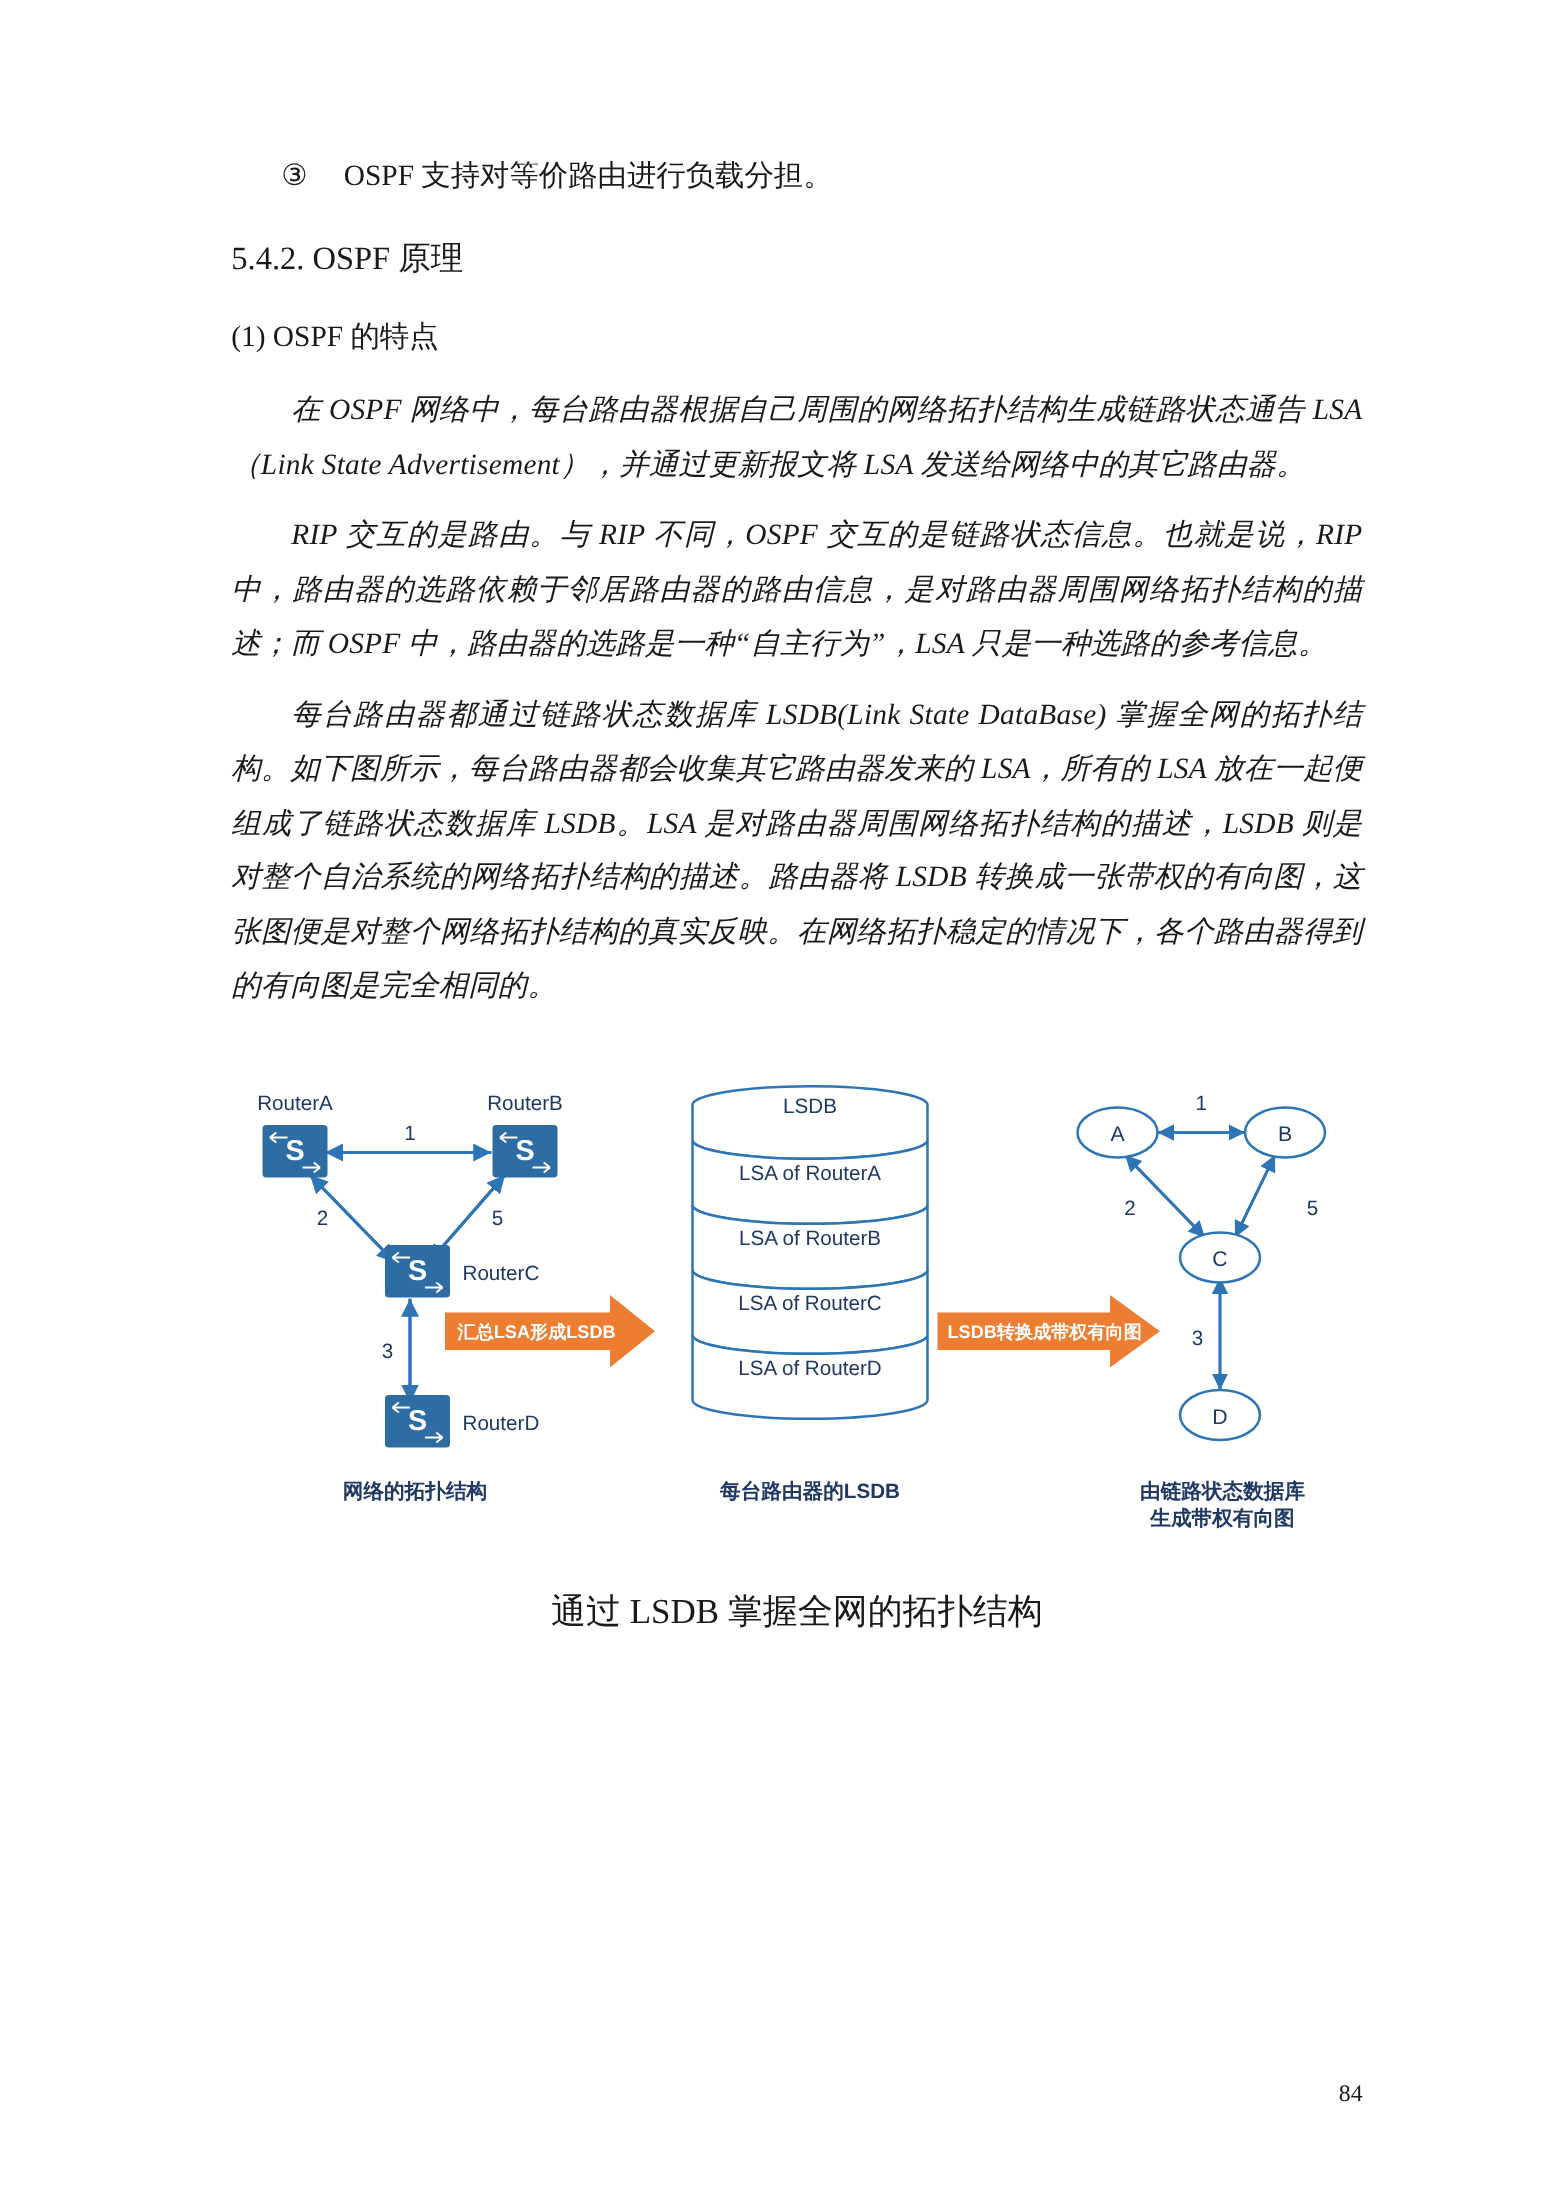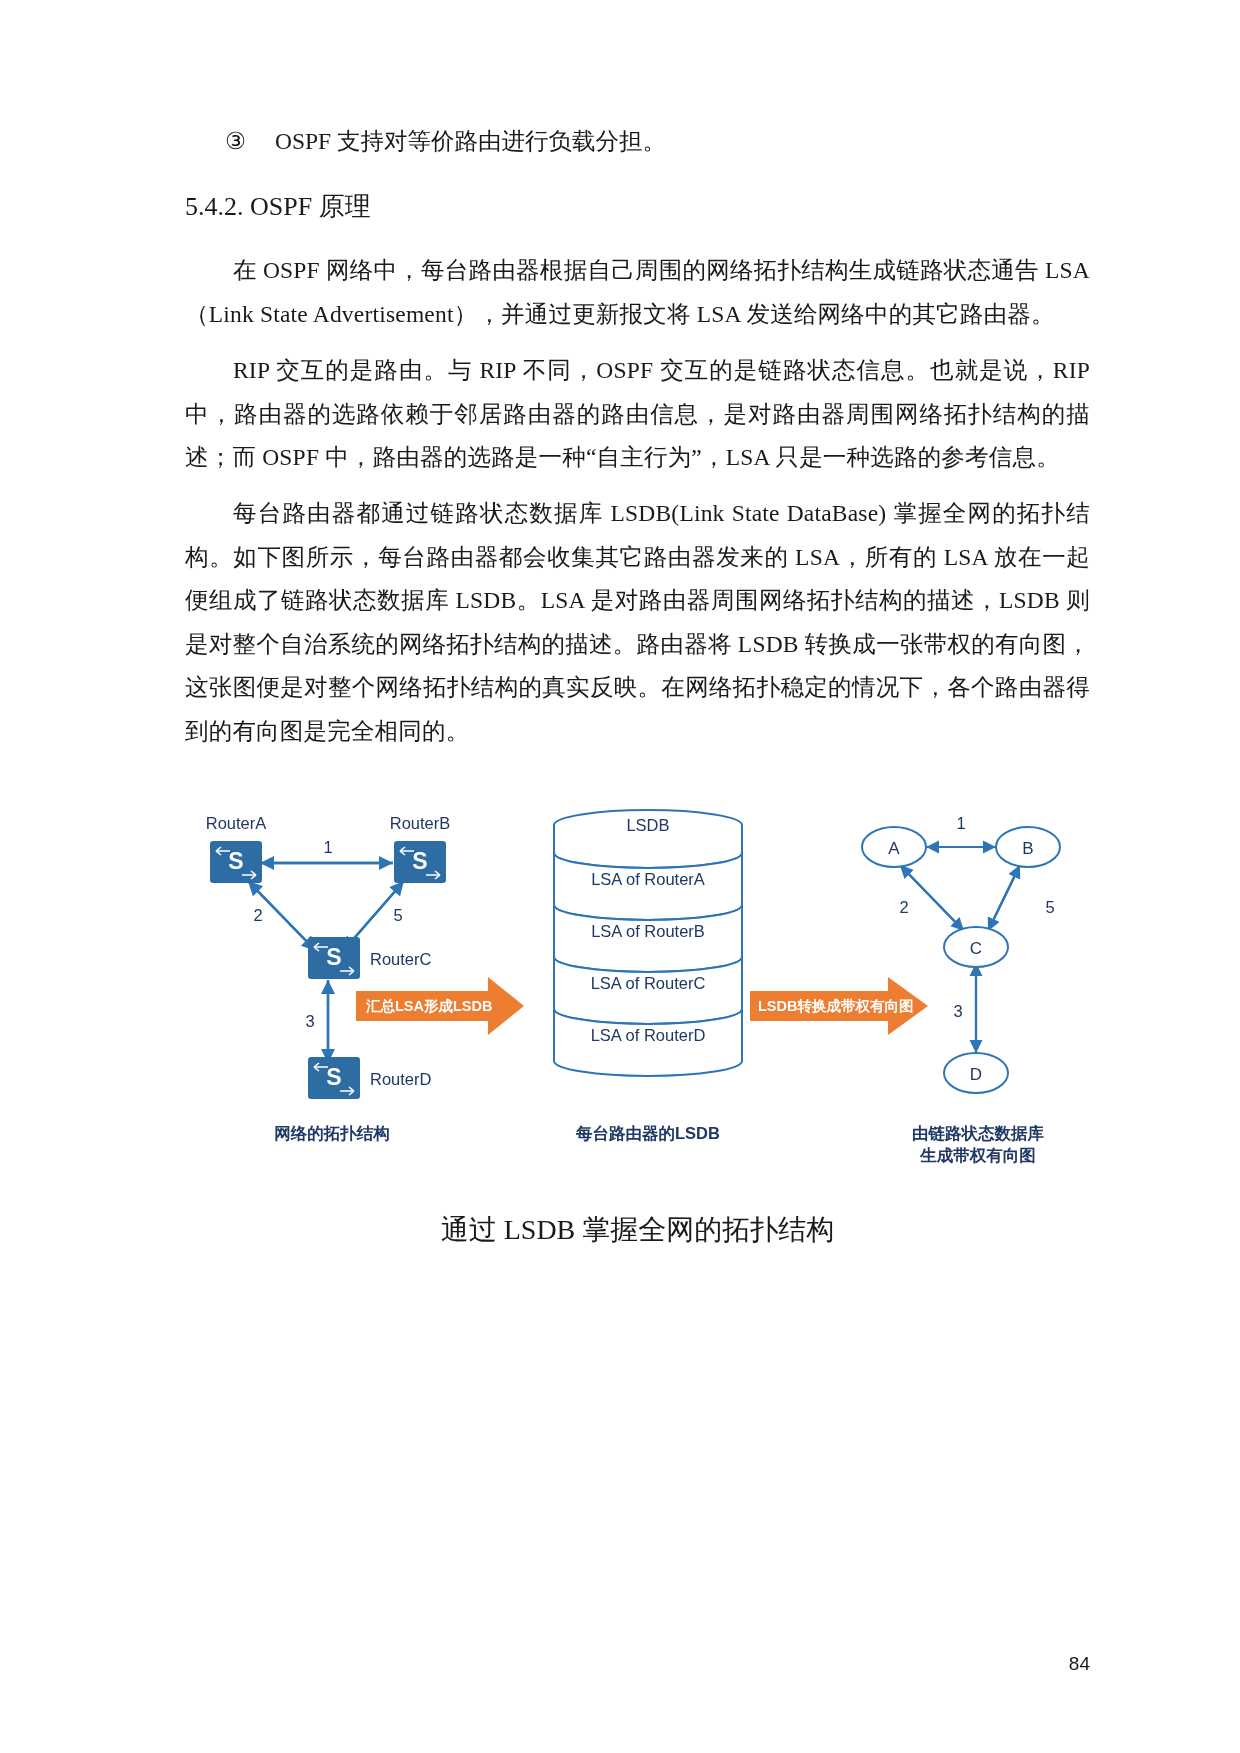--- a/index.html
+++ b/index.html
@@ -20,20 +20,21 @@
     inset: 0;
     padding: 120px 150px 40px 185px;
     box-sizing: border-box;
   }
   .para {
     font-size: 23.5px;
     line-height: 1.85;
     text-align: justify;
     margin: 0 0 13px 0;
     letter-spacing: 0.2px;
+    font-style: italic;
   }
   .indent {
     text-indent: 48px;
   }
   .list-item {
     font-size: 23.5px;
     line-height: 1.8;
     margin: 0 0 22px 0;
     padding-left: 40px;
   }
@@ -59,40 +60,41 @@
     align-items: center;
   }
   .figure-caption {
     font-size: 28px;
     margin-top: 26px;
     text-align: center;
   }
   .page-number {
     position: absolute;
     right: 150px;
-    bottom: 78px;
+    bottom: 66px;
     font-size: 19px;
-    font-family: Liberation Sans, sans-serif;
+    font-family: Liberation Serif, serif;
   }
   svg text {
     font-family: "Liberation Sans", sans-serif;
   }
 </style>
 </head>
 <body>
 
 <div class="page">
 
   <div class="list-item">
     <span class="marker">③</span><span>OSPF 支持对等价路由进行负载分担。</span>
   </div>
 
 
   <div class="heading">5.4.2.  OSPF 原理</div>
 
+  <div class="subheading">(1) OSPF 的特点</div>
 
   <p class="para indent">在 OSPF 网络中，每台路由器根据自己周围的网络拓扑结构生成链路状态通告 LSA（Link State Advertisement），并通过更新报文将 LSA 发送给网络中的其它路由器。</p>
   <p class="para indent">RIP 交互的是路由。与 RIP 不同，OSPF 交互的是链路状态信息。也就是说，RIP 中，路由器的选路依赖于邻居路由器的路由信息，是对路由器周围网络拓扑结构的描述；而 OSPF 中，路由器的选路是一种“自主行为”，LSA 只是一种选路的参考信息。</p>
   <p class="para indent">每台路由器都通过链路状态数据库 LSDB(Link State DataBase) 掌握全网的拓扑结构。如下图所示，每台路由器都会收集其它路由器发来的 LSA，所有的 LSA 放在一起便组成了链路状态数据库 LSDB。LSA 是对路由器周围网络拓扑结构的描述，LSDB 则是对整个自治系统的网络拓扑结构的描述。路由器将 LSDB 转换成一张带权的有向图，这张图便是对整个网络拓扑结构的真实反映。在网络拓扑稳定的情况下，各个路由器得到的有向图是完全相同的。</p>
 
   <div class="figure-wrap">
     <svg width="900" height="390" viewBox="0 0 900 390">
       <defs>
         <marker id="ah" markerWidth="8" markerHeight="8" refX="6" refY="3" orient="auto">
           <path d="M0,0 L6,3 L0,6 z" fill="#2e75b6"></path>

